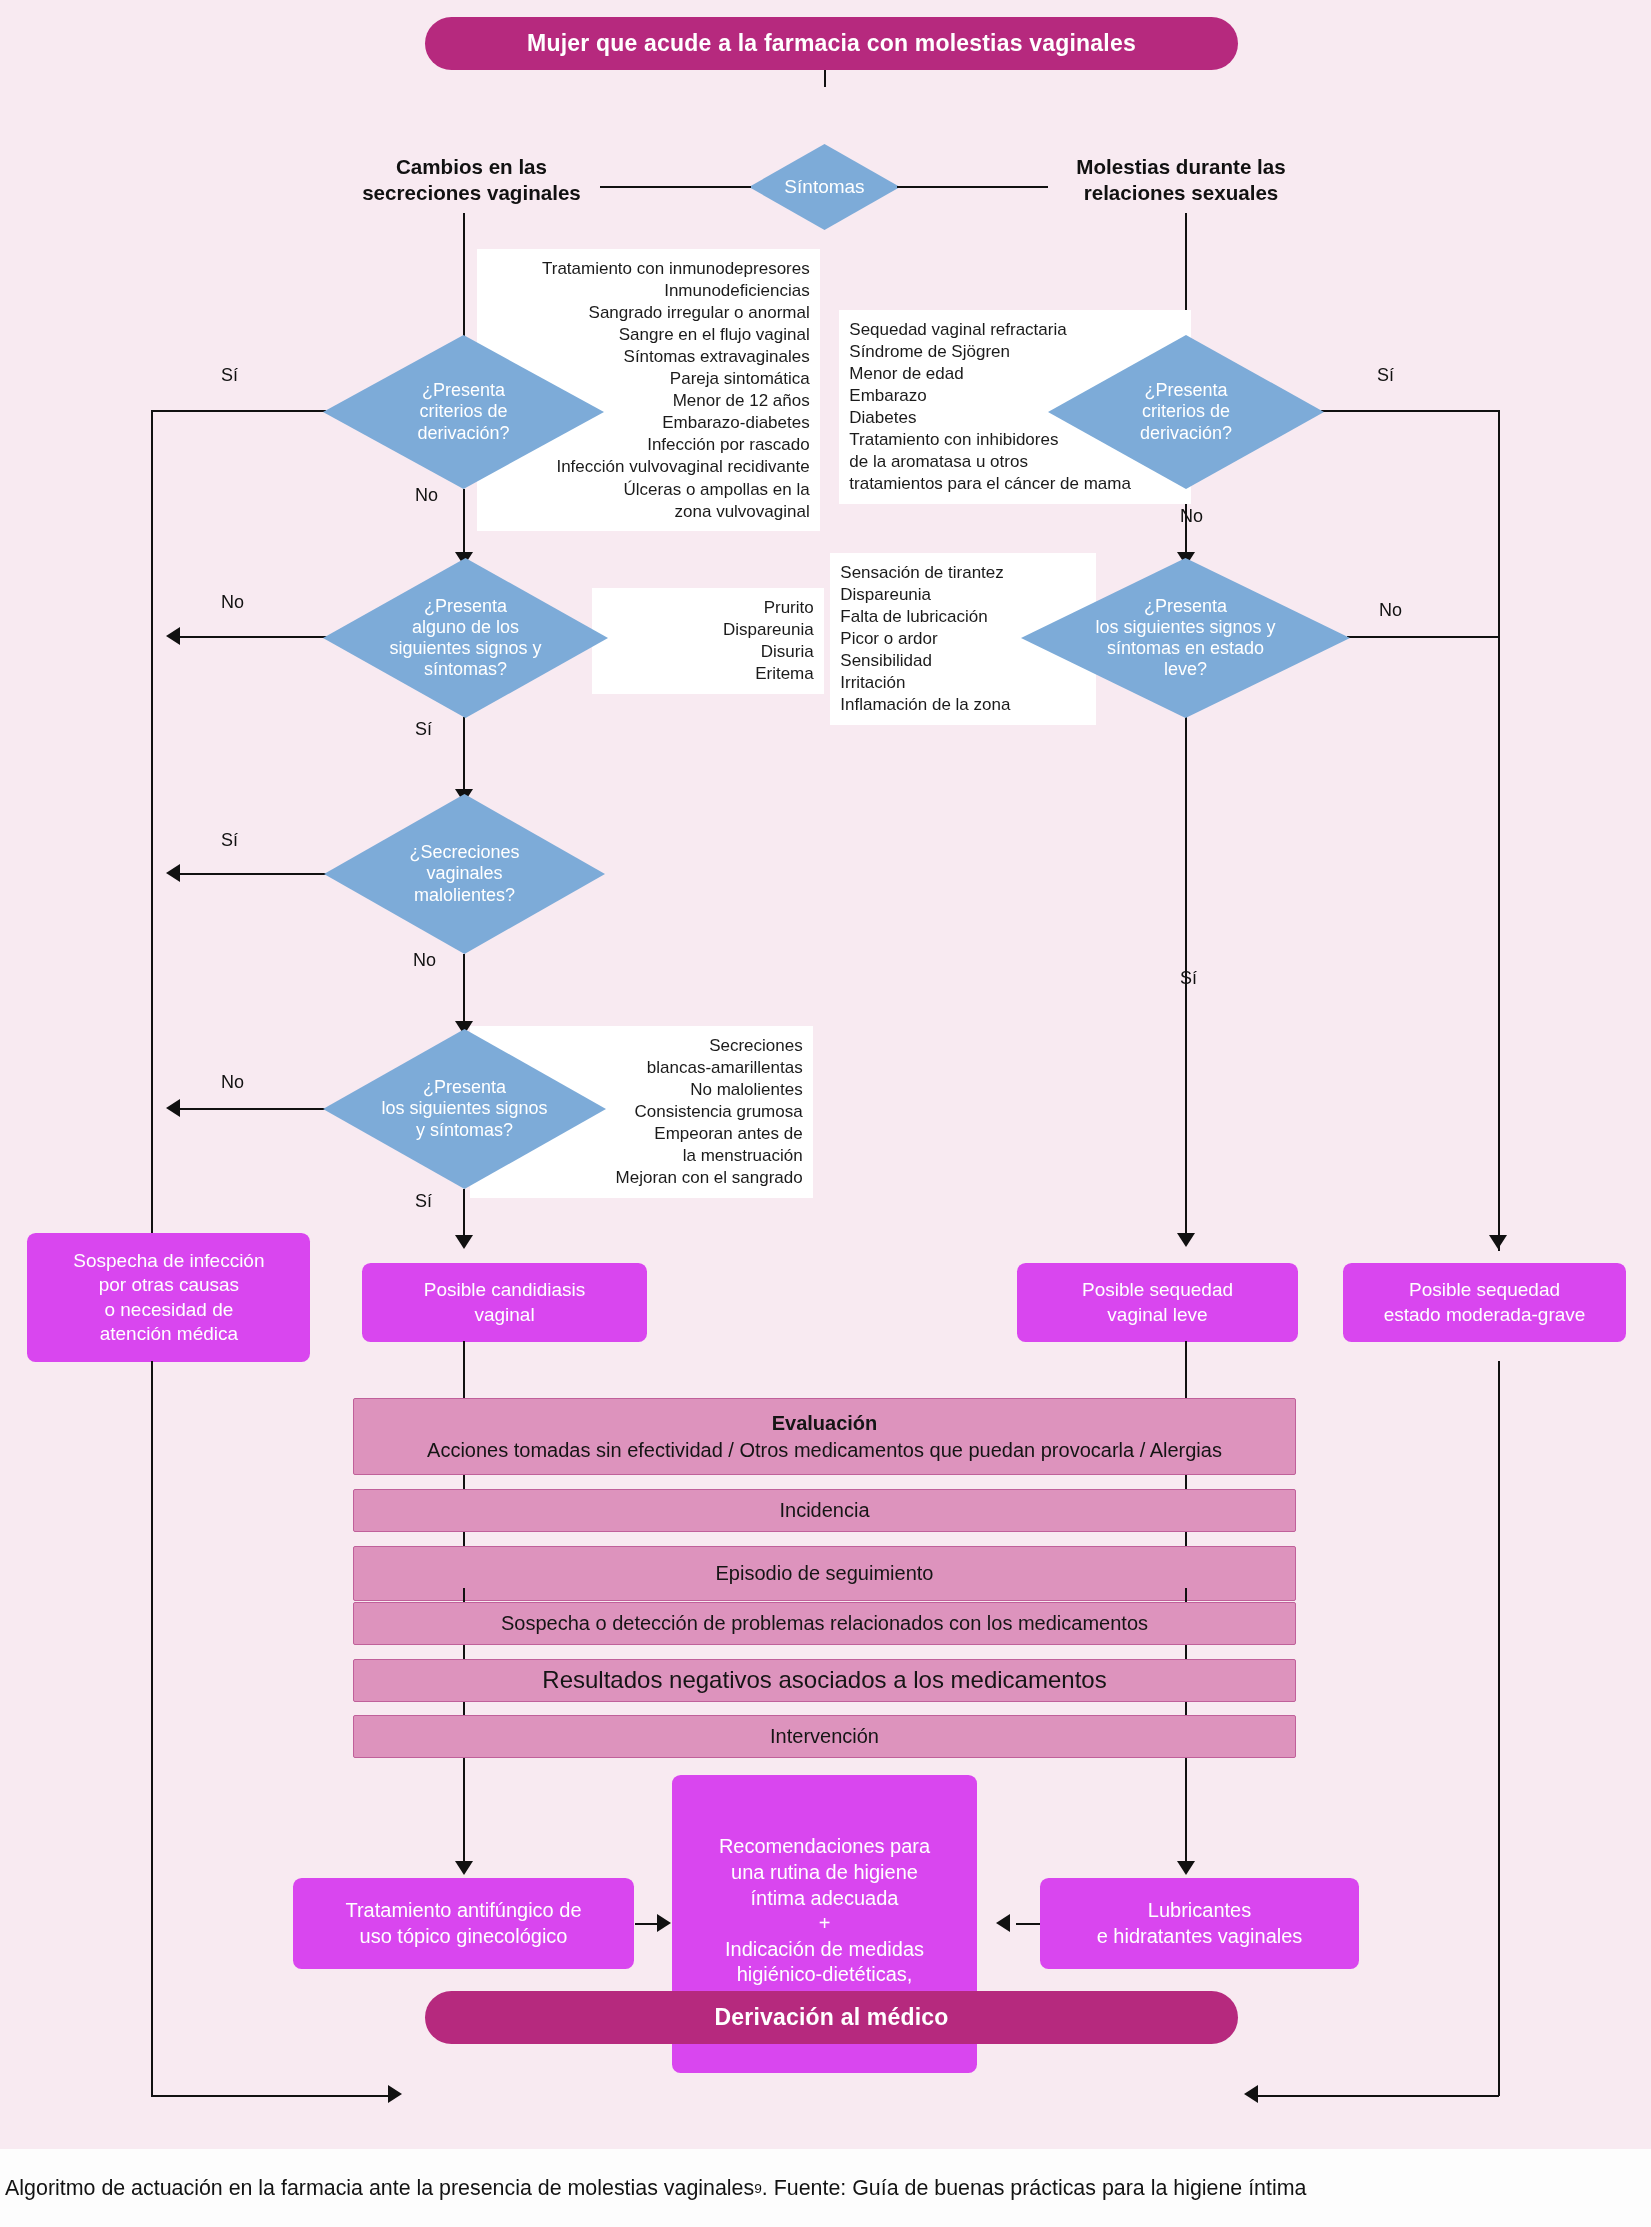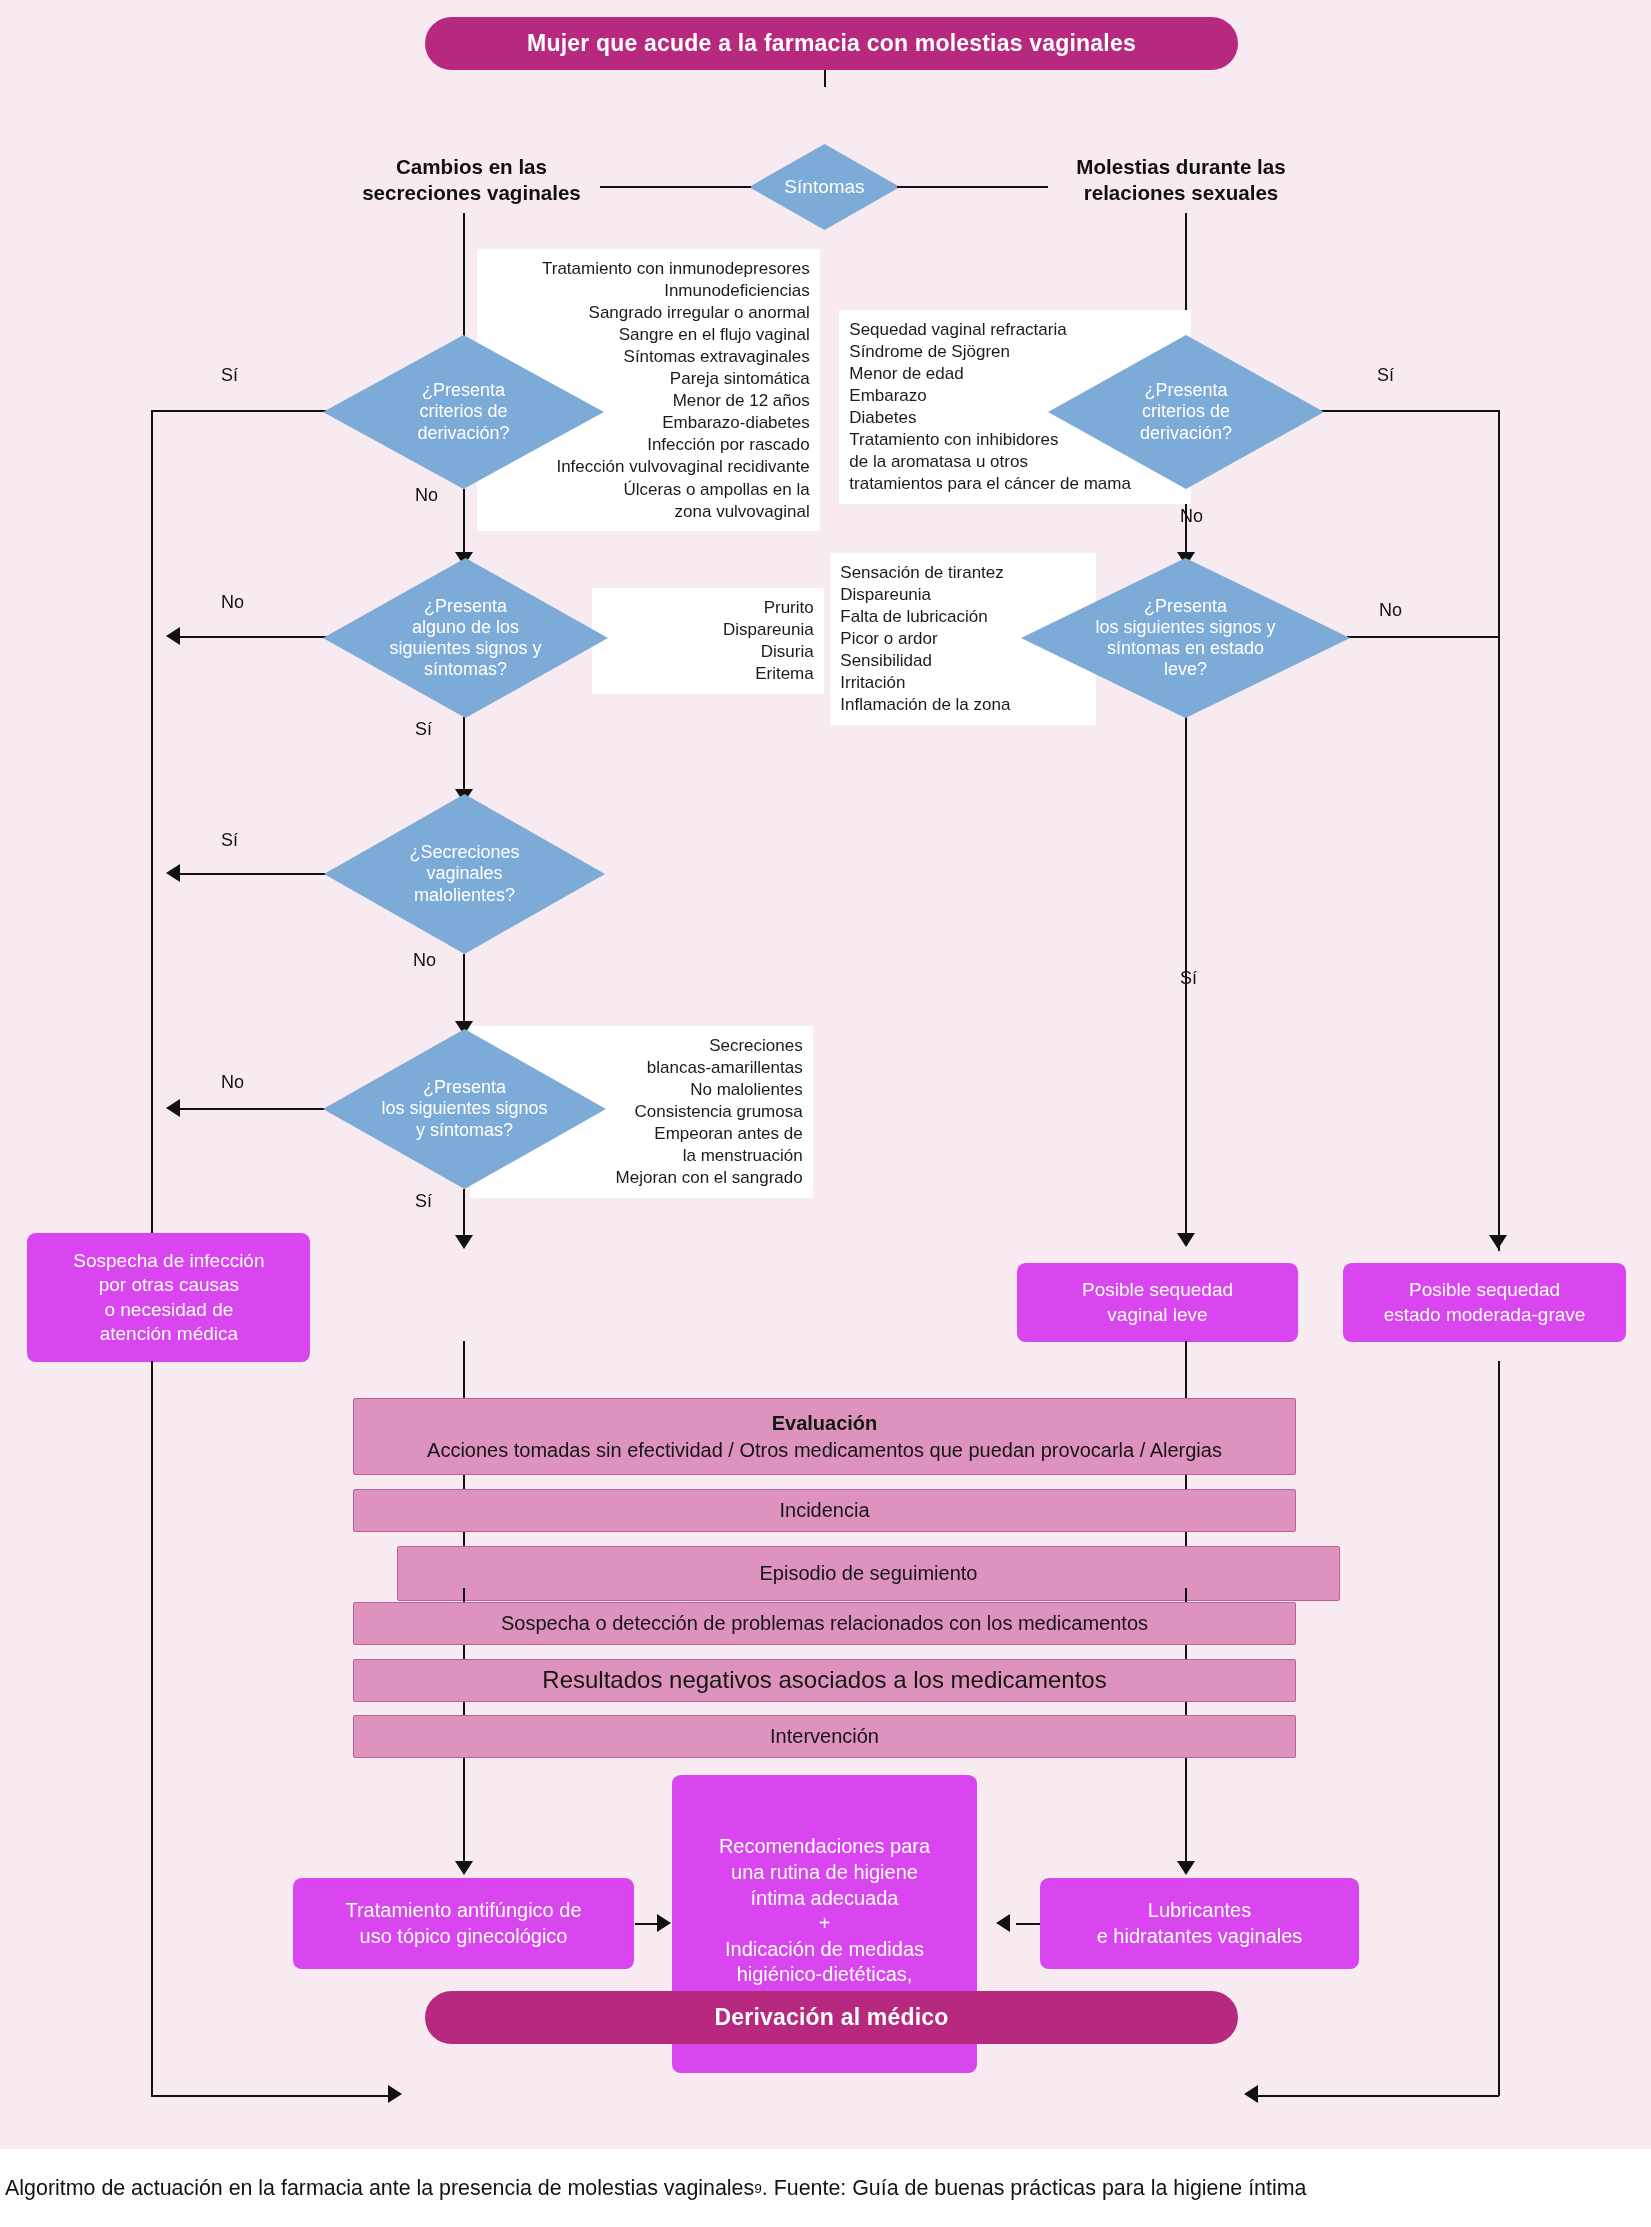--- a/index.html
+++ b/index.html
@@ -318,20 +318,26 @@
 
   <div class="node green" style="left:27.4px; top:1233px; width:283px; height:129px; font-size:19px;">
     <div>
       <div>Sospecha de infección</div>
       <div>por otras causas</div>
       <div>o necesidad de</div>
       <div>atención médica</div>
     </div>
   </div>
 
+  <div class="node green" style="left:362px; top:1263px; width:285px; height:79px; font-size:19px;">
+    <div>
+      <div>Posible candidiasis</div>
+      <div>vaginal</div>
+    </div>
+  </div>
 
   <div class="node green" style="left:1017px; top:1263px; width:281px; height:79px; font-size:19px;">
     <div>
       <div>Posible sequedad</div>
       <div>vaginal leve</div>
     </div>
   </div>
 
   <div class="node green" style="left:1343px; top:1263px; width:283px; height:79px; font-size:19px;">
     <div>
@@ -352,21 +358,21 @@
   <div class="ln lnv" style="left:463px; top:1475px; height:13.7px;"></div>
   <div class="ln lnv" style="left:1185px; top:1475px; height:13.7px;"></div>
 
   <div class="node pinkbar" style="left:353px; top:1489px; width:943px; height:43px; font-size:20px;">
     <div>Incidencia</div>
   </div>
 
   <div class="ln lnv" style="left:463px; top:1532px; height:13.7px;"></div>
   <div class="ln lnv" style="left:1185px; top:1532px; height:13.7px;"></div>
 
-  <div class="node pinkbar" style="left:353px; top:1546px; width:943px; height:55px; font-size:20px;margin-left:44px;">
+  <div class="node pinkbar" style="left:353px; top:1546px; width:943px; height:55px; font-size:20px;">
     <div>Episodio de seguimiento</div>
   </div>
 
   <div class="ln lnv" style="left:463px; top:1588px; height:13.7px;"></div>
   <div class="ln lnv" style="left:1185px; top:1588px; height:13.7px;"></div>
 
   <div class="node pinkbar" style="left:353px; top:1602px; width:943px; height:43px; font-size:20px;">
     <div>Sospecha o detección de problemas relacionados con los medicamentos</div>
   </div>
 

